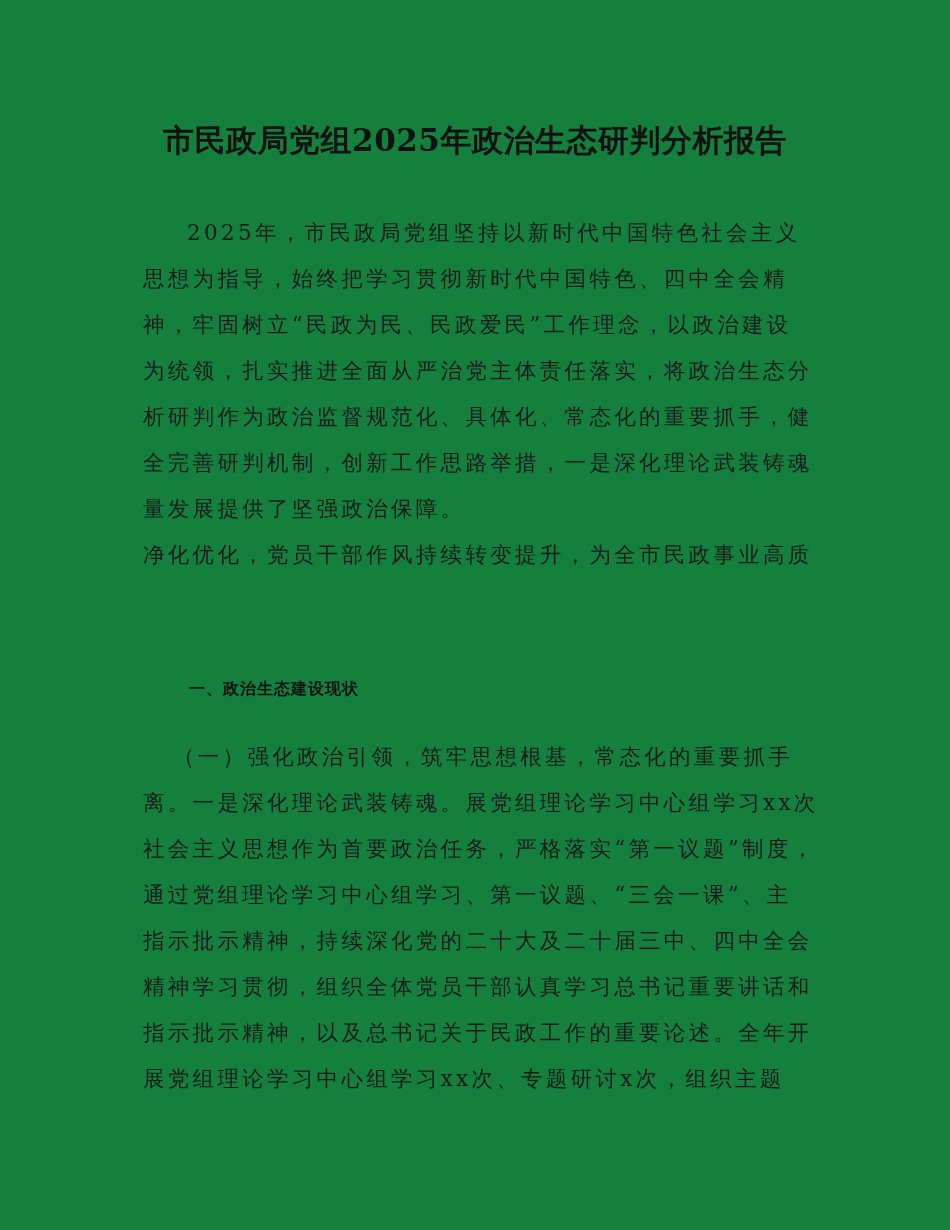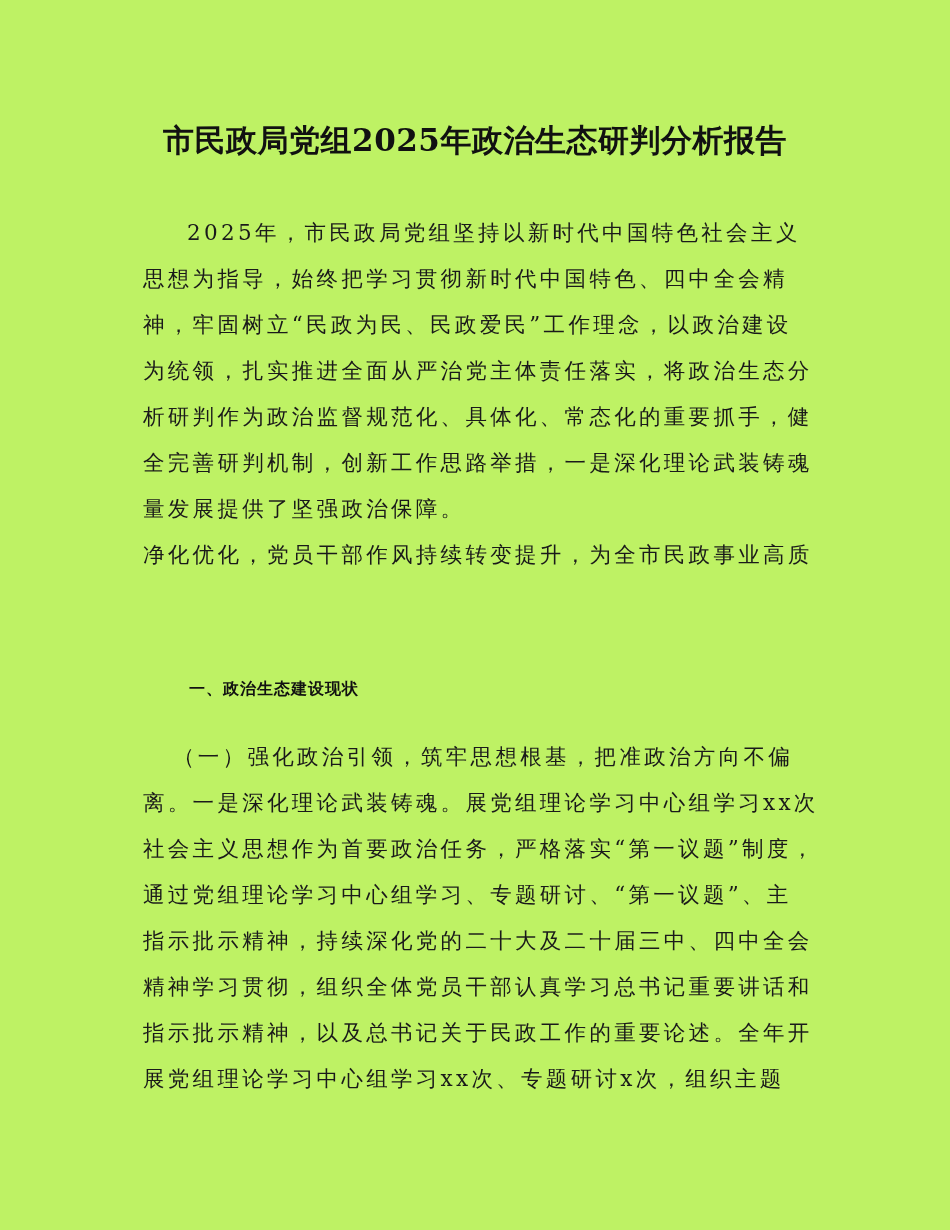--- a/index.html
+++ b/index.html
@@ -13,21 +13,21 @@
       position: relative;
       overflow: hidden;
       font-family: "DejaVu Serif", "Liberation Serif", serif;
       color: #1a1a1a;
     }
     .page {
       position: absolute;
       left: 0; top: 0;
       width: 950px;
       height: 1230px;
-      background: #bef264;
+      background: #15803d;
     }
     .title {
       position: absolute;
       left: 0;
       width: 950px;
       top: 116px;
       text-align: center;
       font-family: "DejaVu Serif", "Liberation Serif", serif;
       font-weight: bold;
       font-size: 31px;
@@ -78,23 +78,23 @@
     <span class="line">为统领，扎实推进全面从严治党主体责任落实，将政治生态分</span>
     <span class="line">析研判作为政治监督规范化、具体化、常态化的重要抓手，健</span>
     <span class="line">全完善研判机制，创新工作思路举措，一是深化理论武装铸魂</span>
     <span class="line">量发展提供了坚强政治保障。</span>
     <span class="line">净化优化，党员干部作风持续转变提升，为全市民政事业高质</span>
   </div>
 
   <div class="heading1">一、政治生态建设现状</div>
 
   <div class="body-text para2">
-    <span class="line indent" style="padding-left:30px;">（一）强化政治引领，筑牢思想根基，把准政治方向不偏</span>
+    <span class="line indent" style="padding-left:30px;">（一）强化政治引领，筑牢思想根基，常态化的重要抓手</span>
     <span class="line">离。一是深化理论武装铸魂。展党组理论学习中心组学习xx次</span>
     <span class="line">社会主义思想作为首要政治任务，严格落实“第一议题”制度，</span>
-    <span class="line">通过党组理论学习中心组学习、专题研讨、“第一议题”、主</span>
+    <span class="line">通过党组理论学习中心组学习、第一议题、“三会一课”、主</span>
     <span class="line">指示批示精神，持续深化党的二十大及二十届三中、四中全会</span>
     <span class="line">精神学习贯彻，组织全体党员干部认真学习总书记重要讲话和</span>
     <span class="line">指示批示精神，以及总书记关于民政工作的重要论述。全年开</span>
     <span class="line">展党组理论学习中心组学习xx次、专题研讨x次，组织主题</span>
   </div>
 
 </div>
 
 </body></html>

